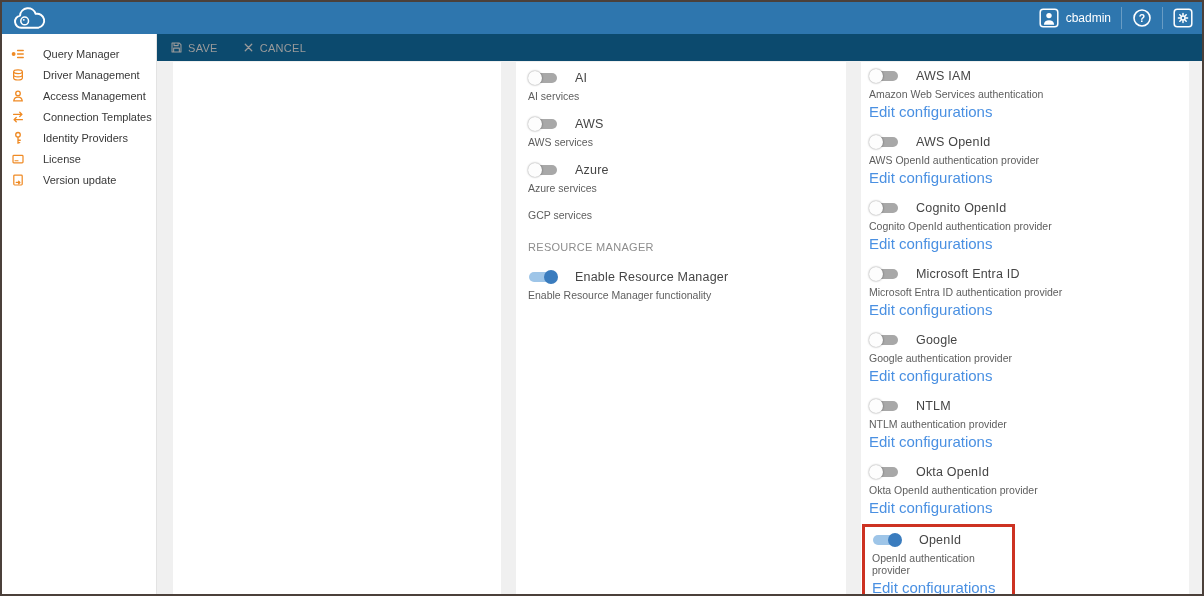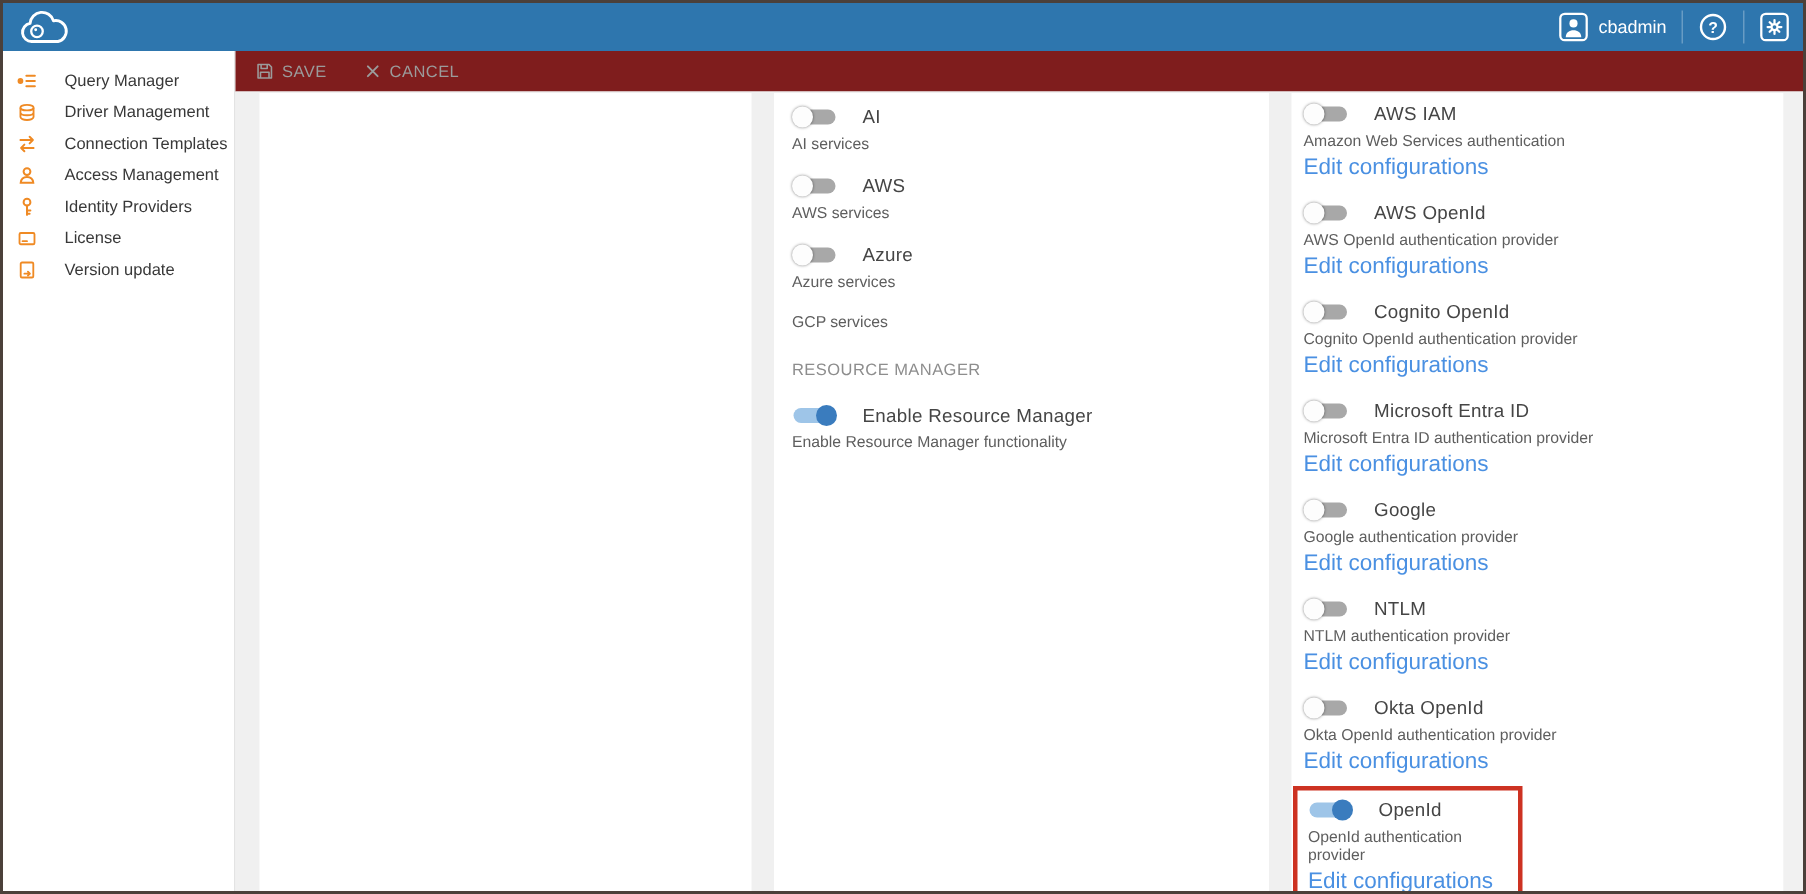--- a/index.html
+++ b/index.html
@@ -23,21 +23,21 @@
   .icon-20 svg{width:20px;height:20px;display:block;}
   
   .body{flex:1;display:flex;min-height:0;}
   .sidebar{width:155px;flex:none;background:#fff;border-right:1px solid #e3e3e3;padding-top:9px;box-sizing:border-box;}
   .side-item{height:21px;display:flex;align-items:center;gap:18px;padding:0 9px;font-size:11px;color:#383838;cursor:pointer;white-space:nowrap;}
   .side-item.selected{background:var(--c-selected-item-bg,#d5d5d5);}
   .s-icon{width:14px;height:14px;color:var(--c-accent-orange,#ef8a24);flex:none;}
   .s-icon svg{width:14px;height:14px;display:block;}
   
   .main{flex:1;display:flex;flex-direction:column;min-width:0;}
-  .toolbar{height:27px;flex:none;background:#7f1d1d;display:flex;align-items:center;padding-left:13px;gap:24px;}
+  .toolbar{height:27px;flex:none;background:#0c4a6e;display:flex;align-items:center;padding-left:13px;gap:24px;}
   .tool-btn{display:flex;align-items:center;gap:5px;font-size:11px;color:#9b9b9b;background:none;border:none;font-family:inherit;letter-spacing:.3px;cursor:pointer;padding:0;}
   .tool-icon{color:#9b9b9b;}
   .tool-icon svg{width:13px;height:13px;display:block;}
   .content{flex:1;display:flex;min-height:0;background:#f0f0f0;padding-left:16px;padding-top:1px;}
   .panel{background:#fff;}
   .col1{width:328px;flex:none;}
   .col2{width:330px;flex:none;margin-left:15px;padding:9px 12px;box-sizing:border-box;}
   .col3{flex:1;margin-left:15px;padding:7px 8px;box-sizing:border-box;overflow:hidden;}
   .scrollbar{width:13px;flex:none;background:#f1f1f1;cursor:pointer;}
   
@@ -118,36 +118,36 @@
               <svg viewBox="0 0 16 16" fill="none" stroke="currentColor" stroke-width="1.4">
                 <ellipse cx="8" cy="4.3" rx="5" ry="2.1"></ellipse>
                 <path d="M3 4.3v7.2c0 1.2 2.2 2.2 5 2.2s5-1 5-2.2V4.3M3 8c0 1.2 2.2 2.1 5 2.1S13 9.2 13 8"></path>
               </svg>
             </span>
     <span class="side-label">Driver Management</span>
   </div>
 
   <div class="side-item">
     <span class="s-icon">
+              <svg viewBox="0 0 16 16" fill="none" stroke="currentColor" stroke-width="1.5" stroke-linecap="round">
+                <circle cx="8" cy="5" r="2.6"></circle>
+                <path d="M3.2 13.6c.3-3 2.3-4.4 4.8-4.4s4.5 1.4 4.8 4.4z"></path>
+              </svg>
+            </span>
+    <span class="side-label">Access Management</span>
+  </div>
+
+  <div class="side-item">
+    <span class="s-icon">
               <svg viewBox="0 0 16 16" fill="none" stroke="currentColor" stroke-width="1.5" stroke-linecap="round" stroke-linejoin="round">
                 <path d="M3 5h9.5M10 2.5L12.5 5 10 7.5"></path>
                 <path d="M13 11H3.5M6 8.5L3.5 11 6 13.5"></path>
               </svg>
             </span>
     <span class="side-label">Connection Templates</span>
-  </div>
-
-  <div class="side-item">
-    <span class="s-icon">
-              <svg viewBox="0 0 16 16" fill="none" stroke="currentColor" stroke-width="1.5" stroke-linecap="round">
-                <circle cx="8" cy="5" r="2.6"></circle>
-                <path d="M3.2 13.6c.3-3 2.3-4.4 4.8-4.4s4.5 1.4 4.8 4.4z"></path>
-              </svg>
-            </span>
-    <span class="side-label">Access Management</span>
   </div>
 
 
   <div class="side-item">
     <span class="s-icon">
               <svg viewBox="0 0 16 16" fill="none" stroke="currentColor" stroke-width="1.5" stroke-linecap="round">
                 <circle cx="8" cy="4.3" r="2.6"></circle>
                 <path d="M8 7v7M8 10.6h2.6M8 13.2h2"></path>
               </svg>
             </span>

